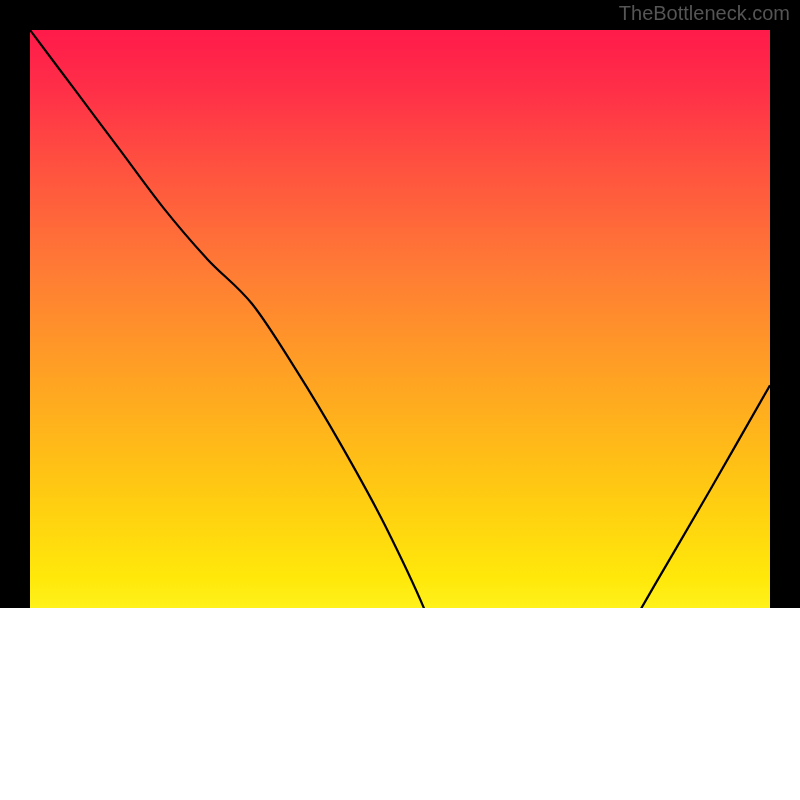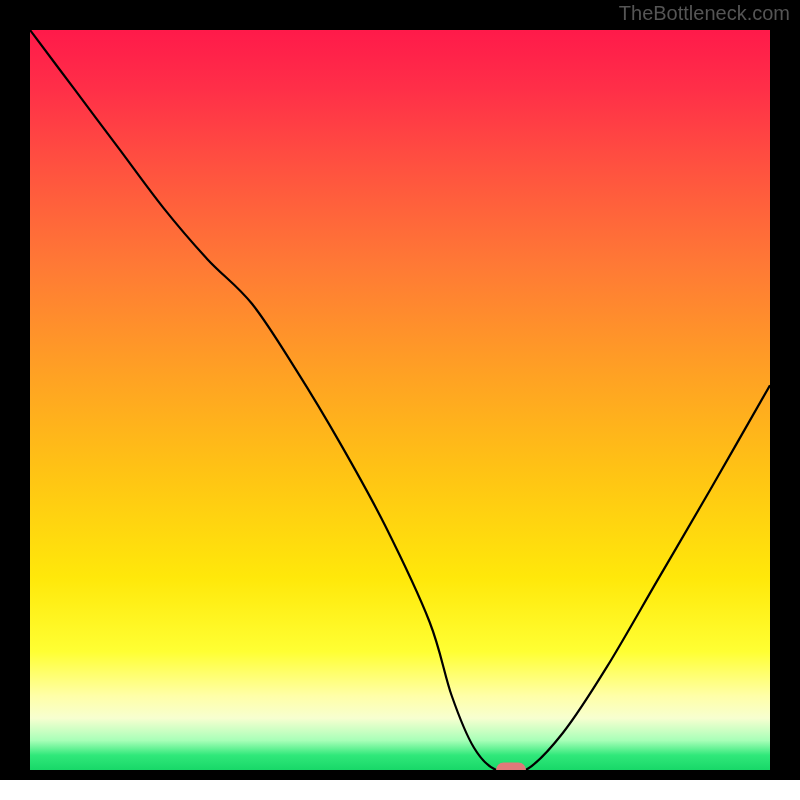--- a/index.html
+++ b/index.html
@@ -4,21 +4,21 @@
 <style>
   body {
     margin: 0;
     padding: 0;
     background: #fff;
     font-family: Arial, Helvetica, sans-serif;
   }
   .chart-container {
     position: relative;
     width: 800px;
-    height: 780px;
+    height: 608px;
     background: #000;
   }
   .watermark {
     position: absolute;
     top: 2px;
     right: 10px;
     color: #555;
     font-size: 20px;
     font-weight: 500;
     z-index: 10;

